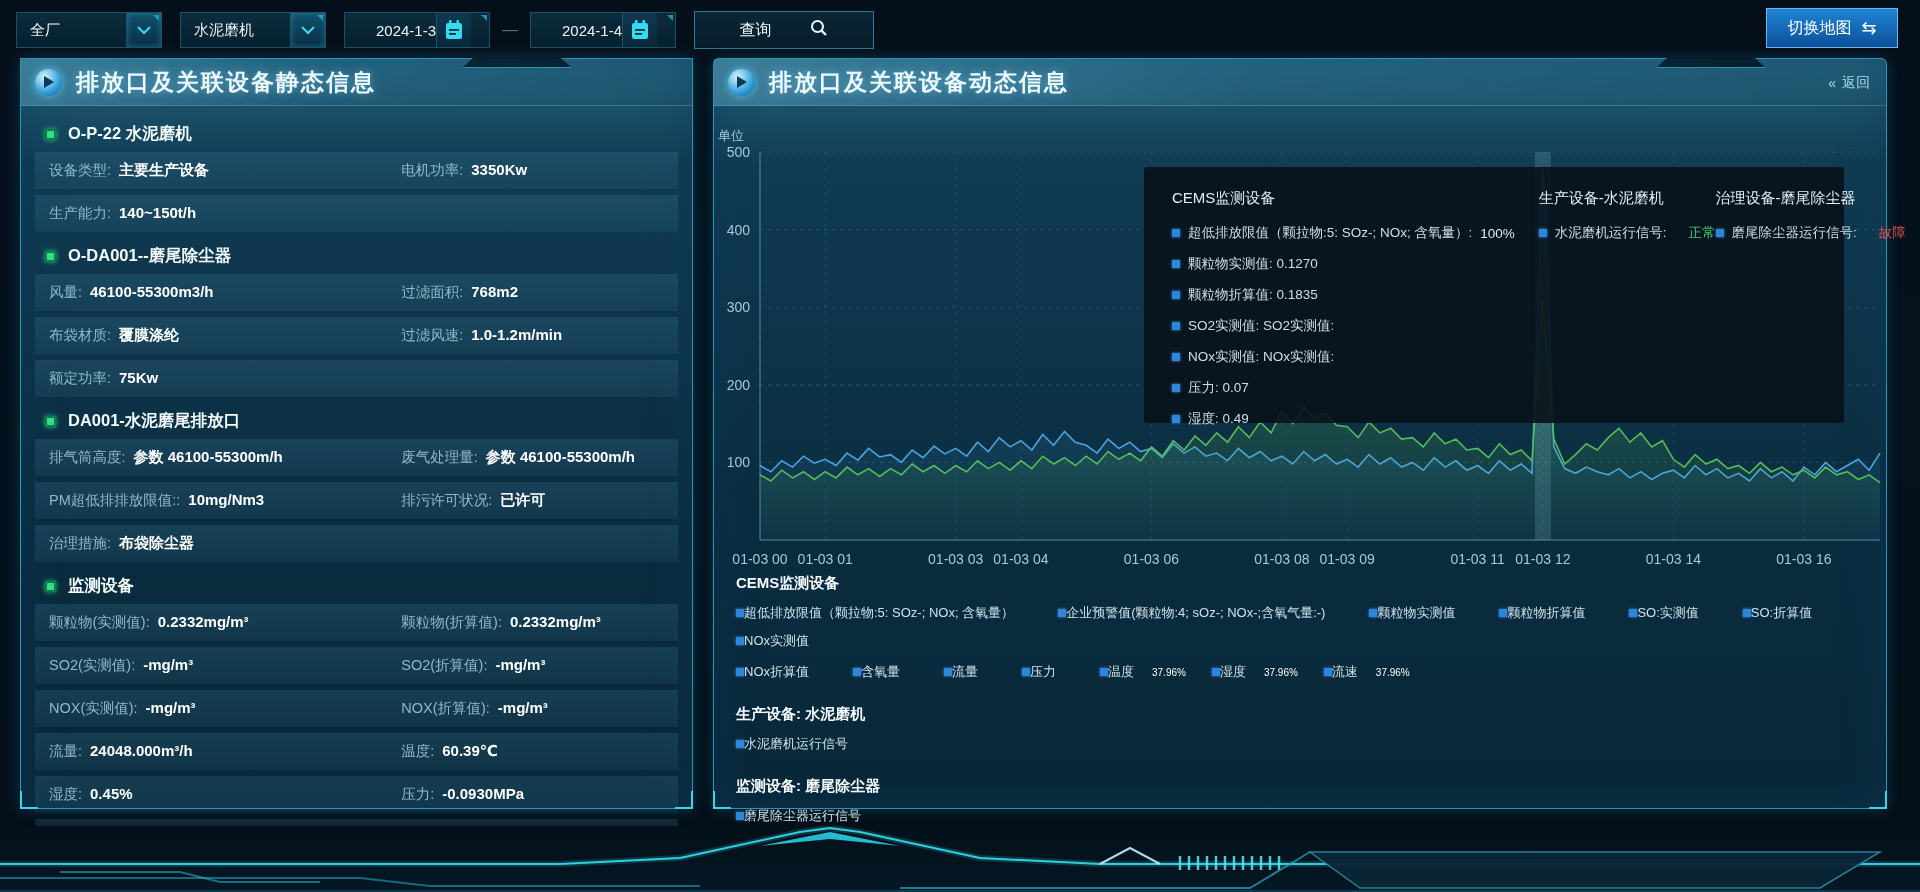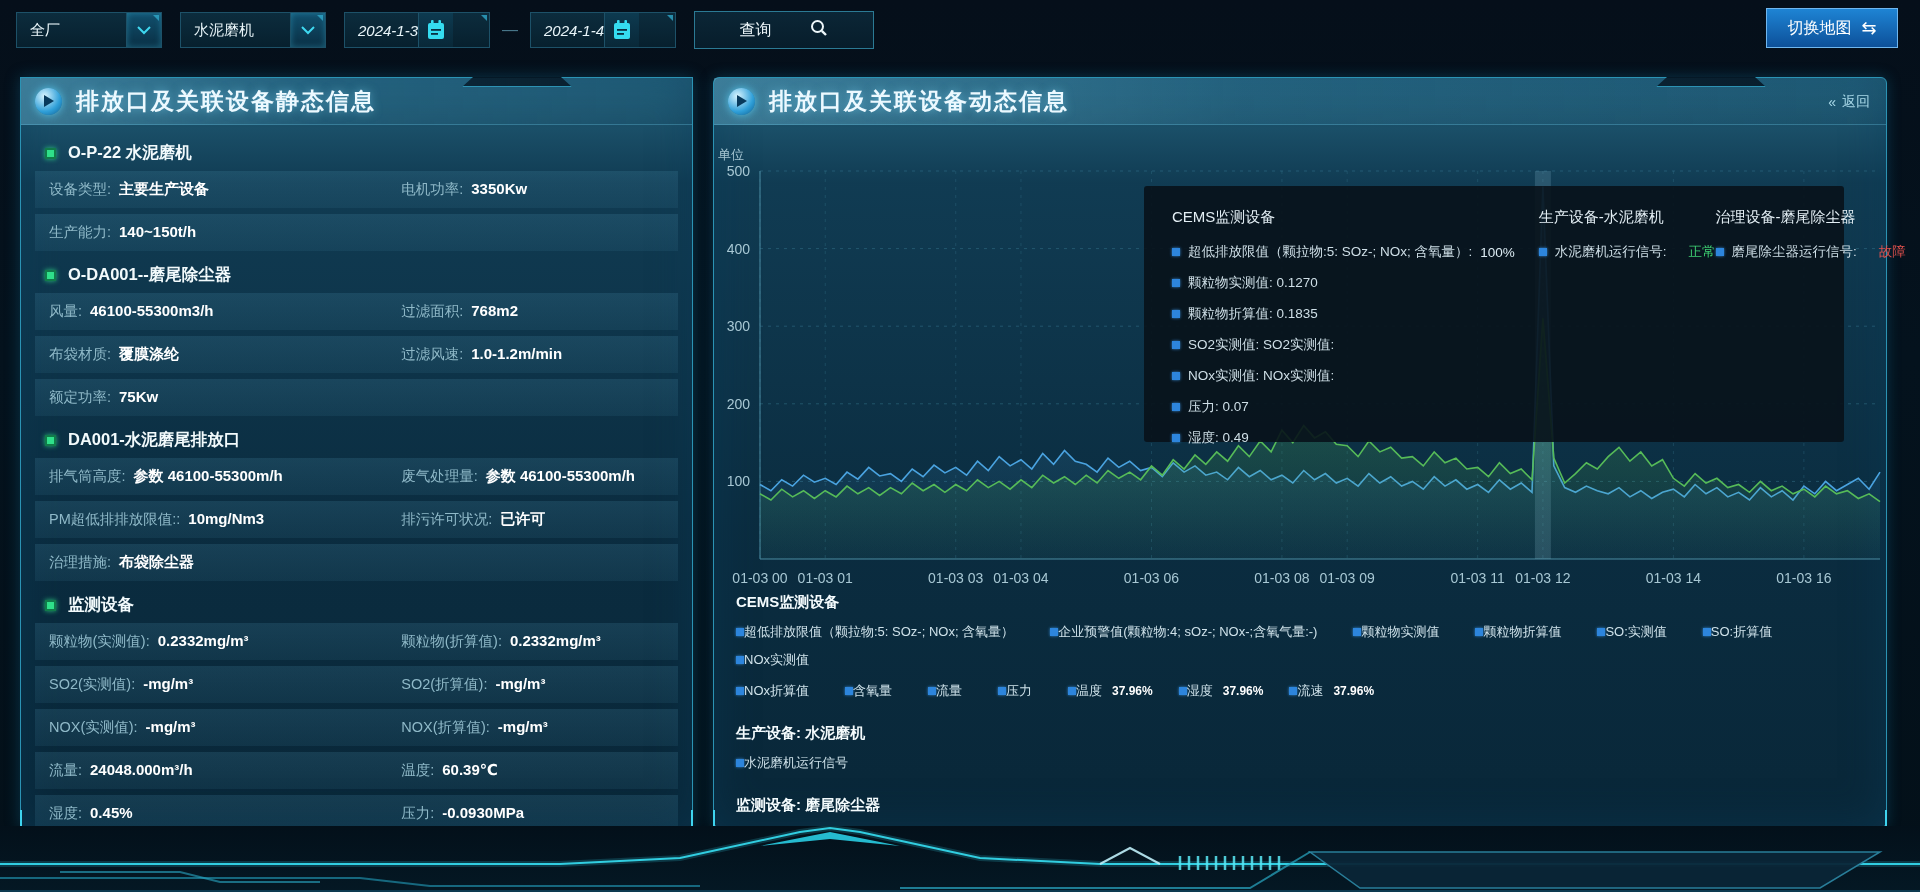--- a/index.html
+++ b/index.html
@@ -5,29 +5,29 @@
   html,body{margin:0;padding:0;background:#020d15;}
   body{width:1920px;height:892px;overflow:hidden;font-family:"Liberation Sans","DejaVu Sans",sans-serif;}
   .stage{position:relative;width:1920px;height:892px;background:linear-gradient(180deg,#050f1a 0%,#04121d 40%,#031019 100%);}
 
   
   .topbar{position:absolute;left:0;top:0;width:1920px;height:60px;display:flex;align-items:center;gap:18px;padding-left:16px;box-sizing:border-box;}
   .ctrl{position:relative;height:36px;box-sizing:border-box;display:flex;align-items:center;background:linear-gradient(180deg,#0c2c3d,#07202e);border:1px solid #1d5168;color:#e8f4f8;font-size:15px;}
   .ctrl .corner{position:absolute;top:2px;right:2px;width:0;height:0;border-top:6px solid #2fa8c9;border-left:6px solid transparent;opacity:.8;}
   .sel{width:146px;padding-left:13px;justify-content:space-between;cursor:pointer;}
   .sel-btn{width:34px;height:34px;display:flex;align-items:center;justify-content:center;background:linear-gradient(180deg,#11506e,#0a2f44);border-left:1px solid #1d5168;box-shadow:inset 0 0 6px rgba(64,200,235,.35);}
-  .datebox{width:146px;padding-left:13px;justify-content:flex-start;cursor:pointer;font-style:italic;}
+  .datebox{width:146px;padding-left:13px;justify-content:center;cursor:pointer;}
   .cal-btn{width:34px;height:34px;display:flex;align-items:center;justify-content:center;background:linear-gradient(180deg,#0d3a50,#092838);border-left:1px solid #1d5168;}
   .dash{color:#49798c;font-size:16px;margin:0 -6px;}
   .query{width:180px;height:38px;display:flex;align-items:center;justify-content:space-around;padding:0 26px;background:linear-gradient(180deg,#0b2636,#071d2b);border:1px solid #2b7license;border:1px solid #2b7a94;color:#eef7fa;font-size:16px;cursor:pointer;font-family:inherit;}
   .switch-map{position:absolute;right:22px;top:8px;width:132px;height:40px;display:flex;align-items:center;justify-content:center;gap:10px;background:linear-gradient(180deg,#1e84d4,#0d5099);border:1px solid #6fb6ee;color:#fff;font-size:16px;cursor:pointer;font-family:inherit;}
   .switch-map .swap{font-size:18px;line-height:1;}
 
   
-  .panel{position:absolute;top:77px;height:751px;box-sizing:border-box;border:1px solid #2b93b4;background:linear-gradient(180deg,rgba(38,104,132,.92) 0%,rgba(17,62,86,.94) 14%,rgba(11,46,66,.95) 60%,rgba(9,40,58,.96) 100%);box-shadow:0 0 14px rgba(20,120,160,.35), inset 0 0 40px rgba(10,60,90,.5);}
+  .panel{position:absolute;top:58px;height:751px;box-sizing:border-box;border:1px solid #2b93b4;background:linear-gradient(180deg,rgba(38,104,132,.92) 0%,rgba(17,62,86,.94) 14%,rgba(11,46,66,.95) 60%,rgba(9,40,58,.96) 100%);box-shadow:0 0 14px rgba(20,120,160,.35), inset 0 0 40px rgba(10,60,90,.5);}
   .panel.left{left:20px;width:673px;}
   .panel.right{left:713px;width:1174px;border-radius:6px;}
   .panel .tab{position:absolute;top:-1px;right:120px;width:110px;height:9px;background:#051826;clip-path:polygon(10% 0,90% 0,100% 100%,0 100%);border-bottom:1px solid #2b93b4;}
   .panel .cbl,.panel .cbr{position:absolute;bottom:-1px;width:16px;height:16px;}
   .panel .cbl{left:-1px;border-left:2px solid #3fd4ee;border-bottom:2px solid #3fd4ee;}
   .panel .cbr{right:-1px;border-right:2px solid #3fd4ee;border-bottom:2px solid #3fd4ee;}
   .panel-header{position:relative;height:46px;display:flex;align-items:center;gap:14px;padding-left:14px;background:linear-gradient(90deg,rgba(130,210,240,.32),rgba(70,150,185,.15) 45%,rgba(40,100,130,.05));border-bottom:1px solid rgba(100,190,220,.35);}
   .panel-title{margin:0;font-size:23px;font-weight:bold;color:#ecf9ff;letter-spacing:2px;text-shadow:0 0 10px rgba(130,220,255,.55);}
   .play{width:27px;height:27px;border-radius:50%;background:radial-gradient(circle at 35% 30%,#d8f4ff,#2f9fd8 60%,#0d5c8e);box-shadow:0 0 8px rgba(90,210,250,.8);display:flex;align-items:center;justify-content:center;}
   .play svg{display:block;}
@@ -57,21 +57,21 @@
   .tt-row{display:flex;align-items:center;gap:8px;margin-bottom:13px;color:#cfdfe7;font-size:13.5px;white-space:nowrap;}
   .sq{flex:0 0 8px;width:8px;height:8px;background:#2d85dc;box-shadow:0 0 3px rgba(60,150,230,.9);}
   .tt-val{margin-left:auto;margin-right:24px;color:#dcebf2;}
   .st{font-weight:normal;margin-left:14px;}
 
   
   .legend{position:absolute;left:22px;top:515px;width:1130px;}
   .lg-title{color:#f4fbfd;font-size:15px;font-weight:bold;}
   .lg-row{display:flex;flex-wrap:wrap;align-items:center;column-gap:26px;row-gap:10px;margin:11px 0 13px 0;}
   .lg-item{display:flex;align-items:center;gap:0;color:#cfe2ea;font-size:13px;cursor:pointer;white-space:nowrap;text-align:right;}
-  .lg-item .lg-val{color:#ffffff;font-size:12px;margin-left:10px;font-weight:bold;}
+  .lg-item .lg-val{color:#ffffff;font-size:10px;margin-left:18px;}
   .mt{margin-top:24px;}
 
   
   .bottom-deco{position:absolute;left:0;bottom:0;width:1920px;height:66px;background:linear-gradient(180deg,#03101a,#041824);}
 </style>
 </head>
 <body>
 <div class="stage">
 
   <div class="topbar">

